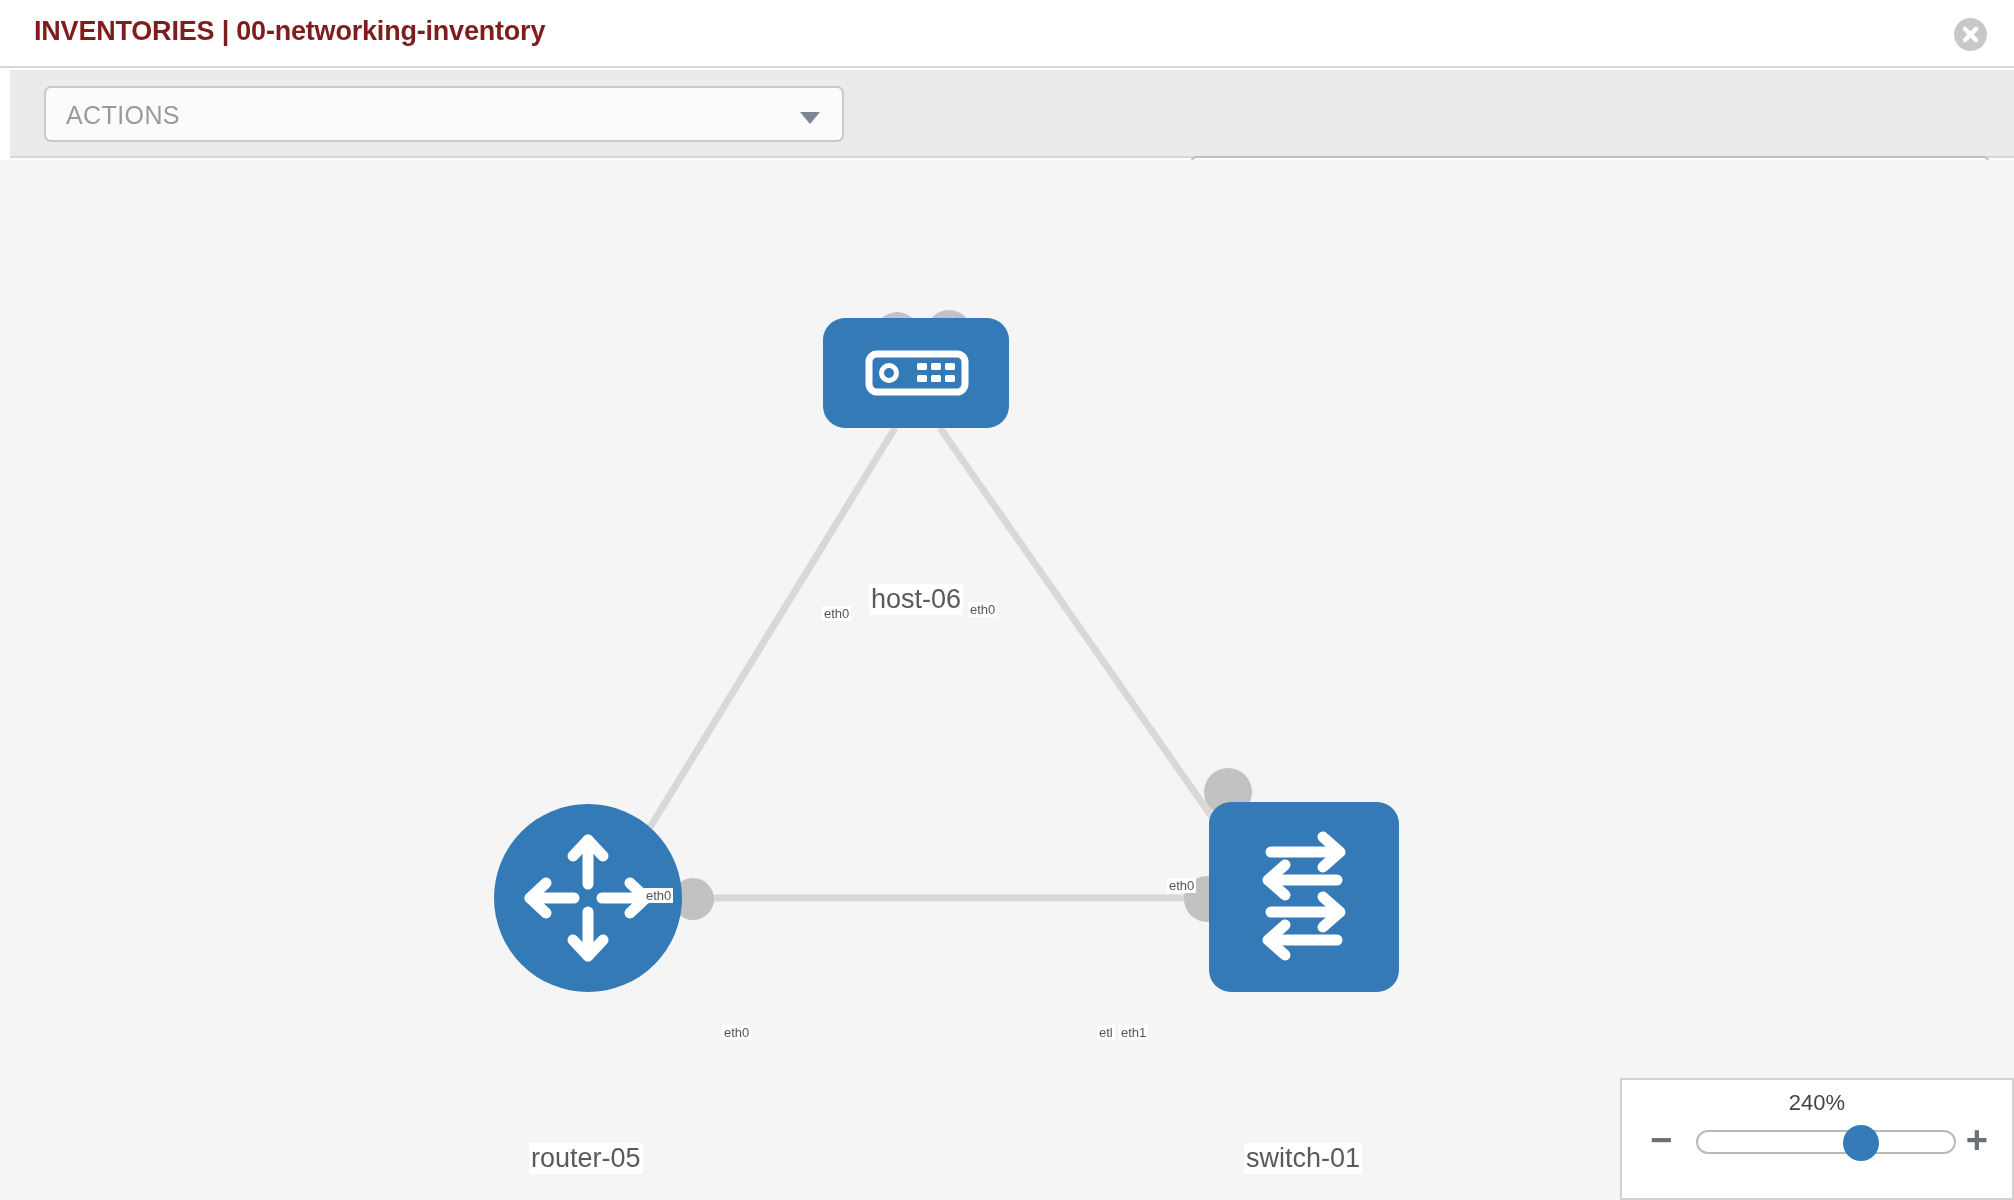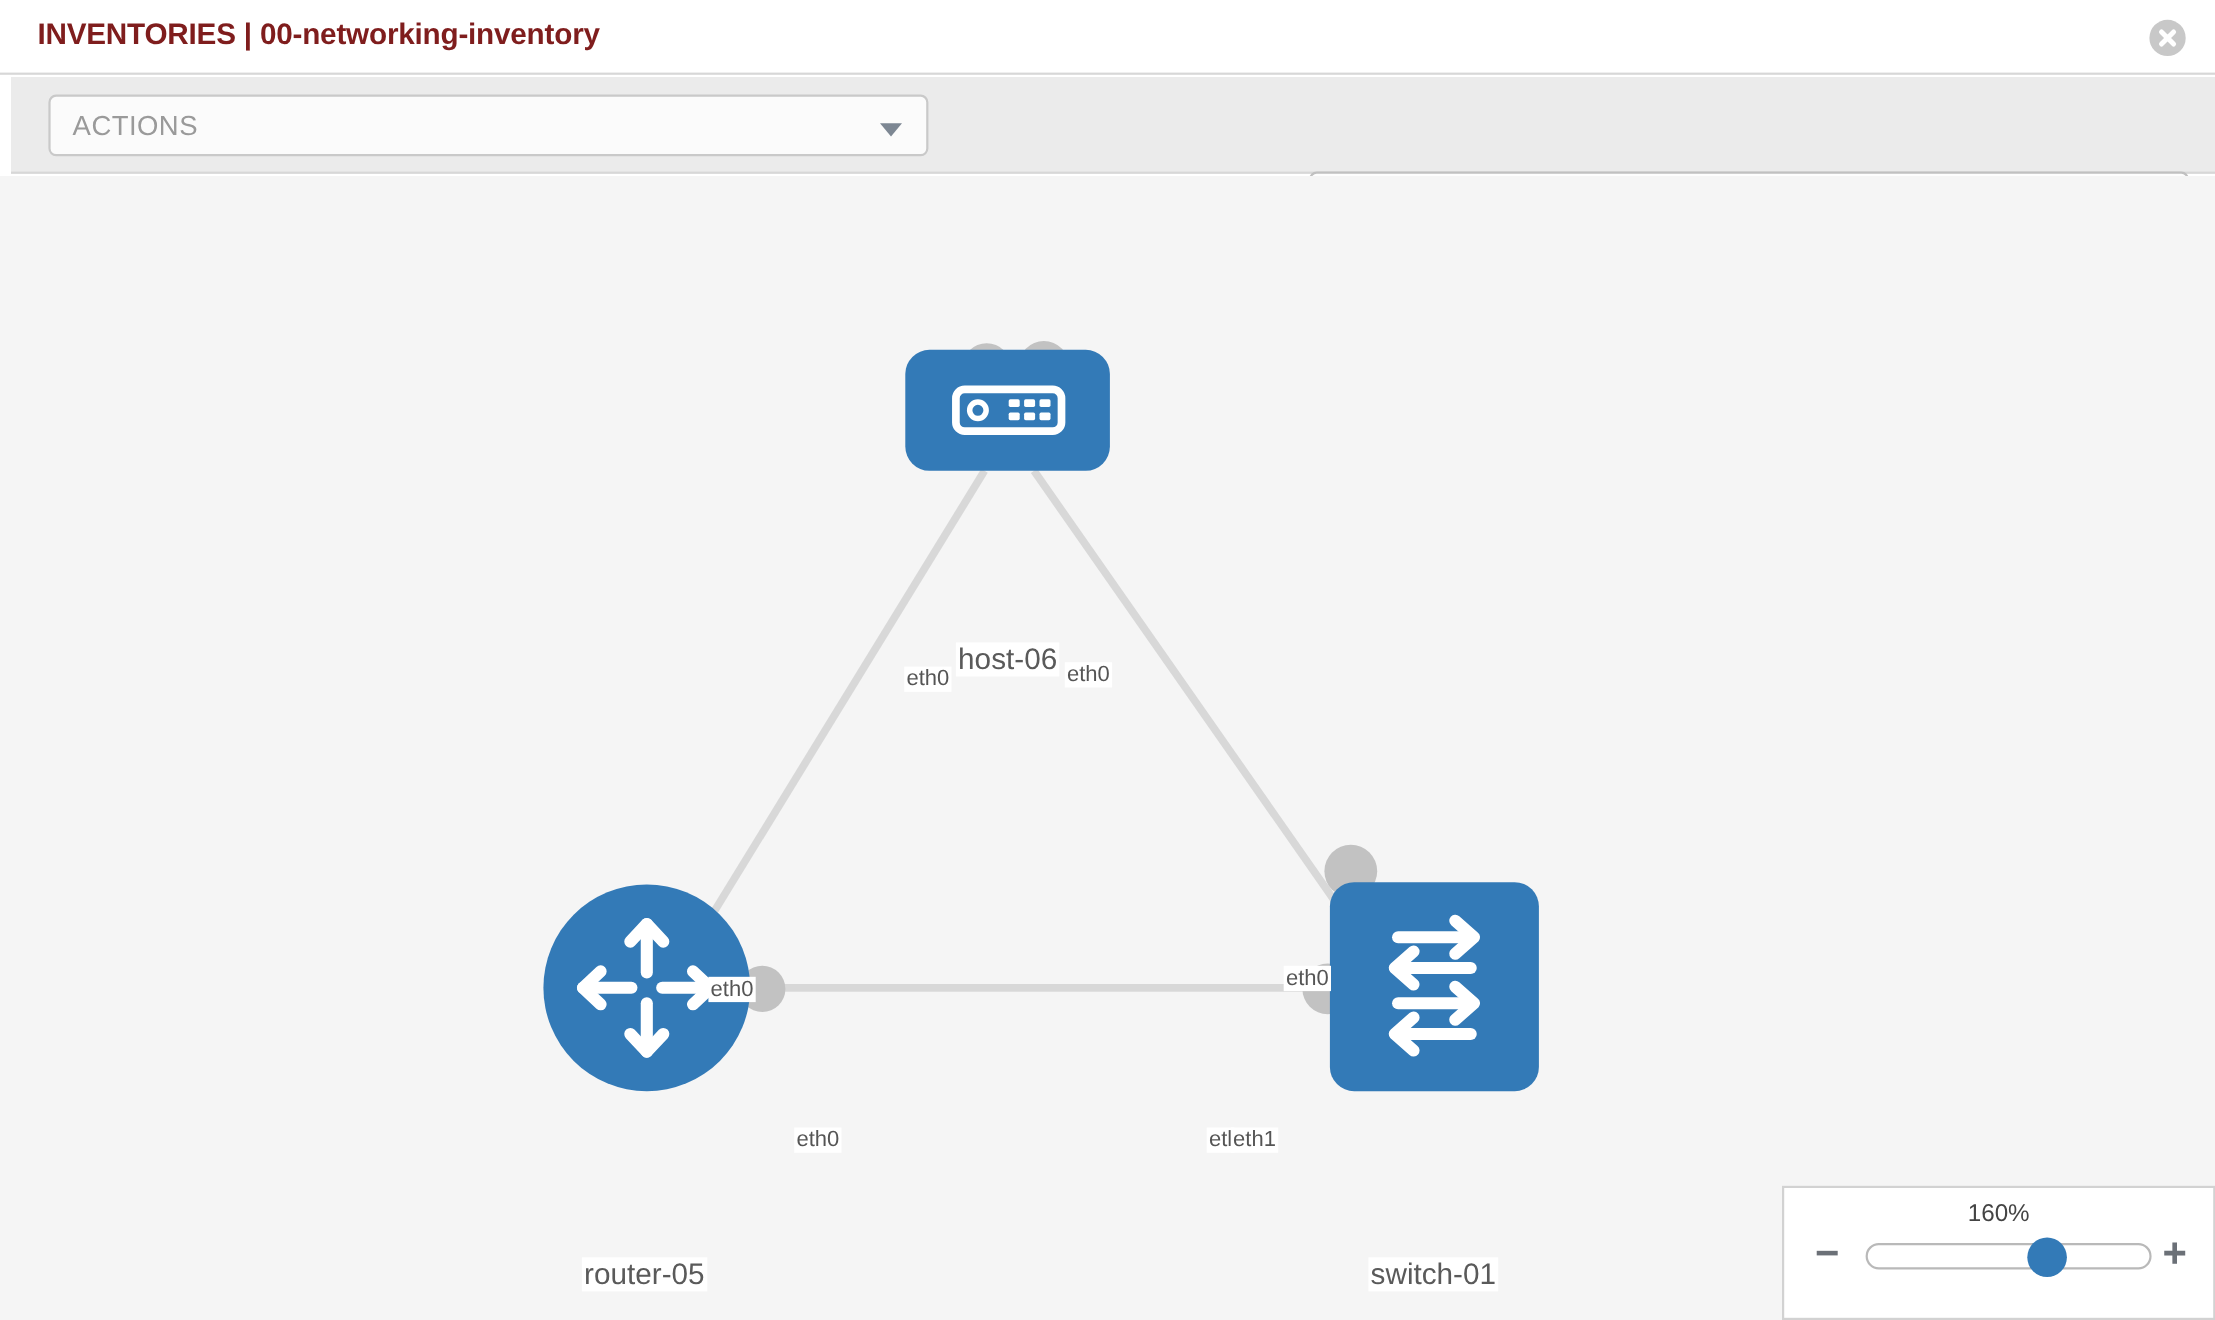--- a/index.html
+++ b/index.html
@@ -98,21 +98,21 @@
   .node-shape.circle  { border-radius: 50%; }
   .node-label {
     position: absolute;
     font-size: 27px; color: #5a5a5a;
     background: #ffffff;
     white-space: nowrap;
     padding: 0 2px;
   }
   .port-label {
     position: absolute;
-    font-size: 20px; color: #555555;
+    font-size: 13px; color: #555555;
     background: #ffffff;
     white-space: nowrap;
     padding: 0 2px;
   }
   .connector {
     position: absolute;
     background: #c2c2c2;
     border-radius: 50%;
   }
 
@@ -274,21 +274,21 @@
     <div class="port-label" style="left:968px;  top:442px;">eth0</div>
     <div class="port-label" style="left:644px;  top:728px;">eth0</div>
     <div class="port-label" style="left:1167px; top:718px;">eth0</div>
     <div class="port-label" style="left:722px;  top:865px;">eth0</div>
     <div class="port-label" style="left:1097px; top:865px;">etl</div>
     <div class="port-label" style="left:1119px; top:865px;">eth1</div>
 
   </div>
 
   <div class="zoom-panel">
-    <div class="zoom-value">160%</div>
+    <div class="zoom-value">240%</div>
     <div class="zoom-minus">−</div>
     <div class="zoom-track">
       <div class="zoom-thumb" style="left:145px;"></div>
     </div>
     <div class="zoom-plus">+</div>
   </div>
 
 </div>
 
 </body></html>

